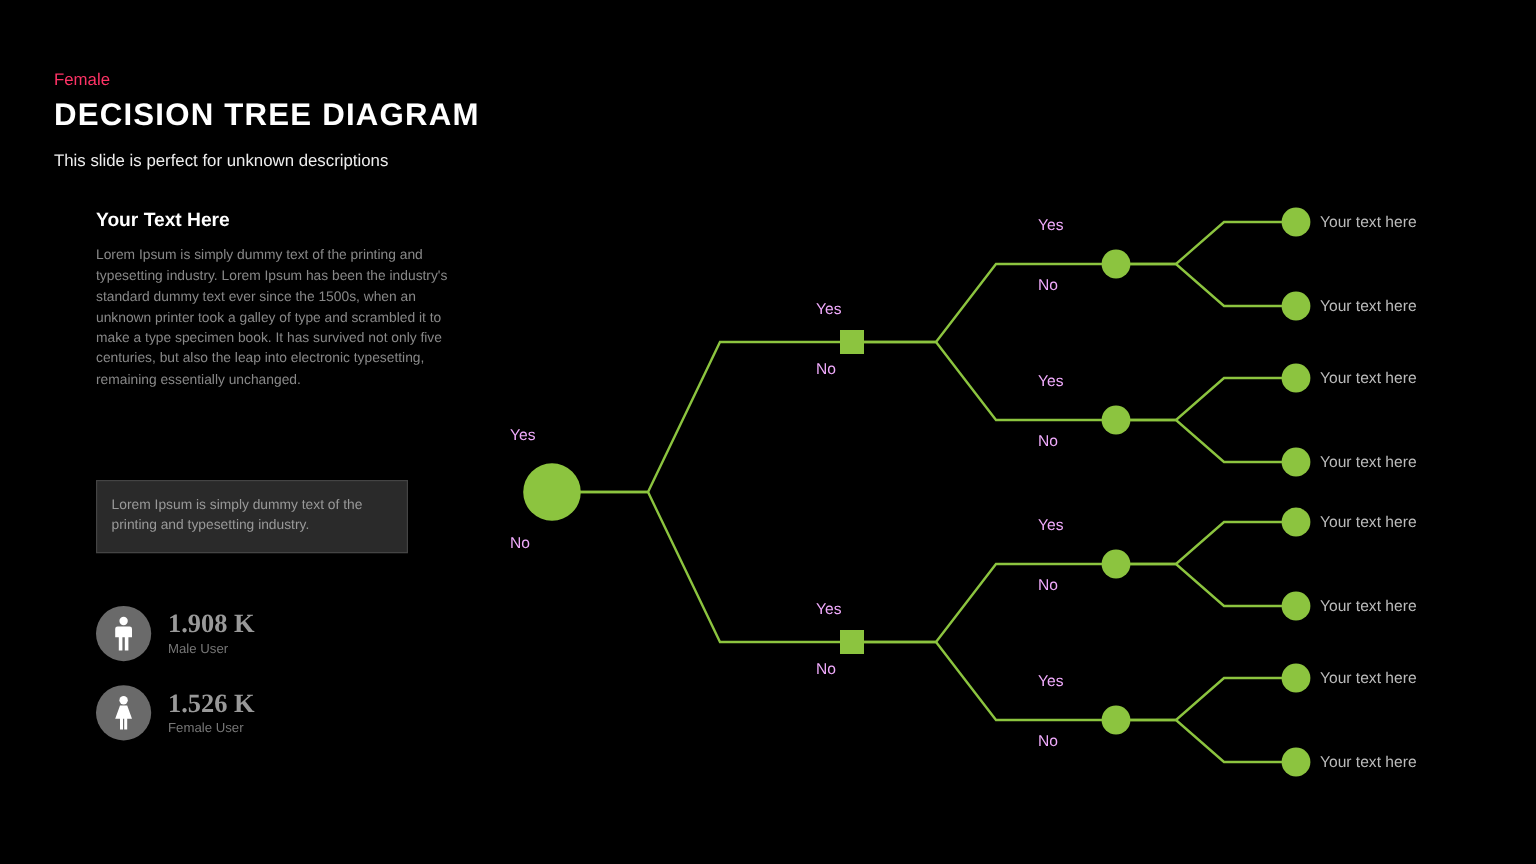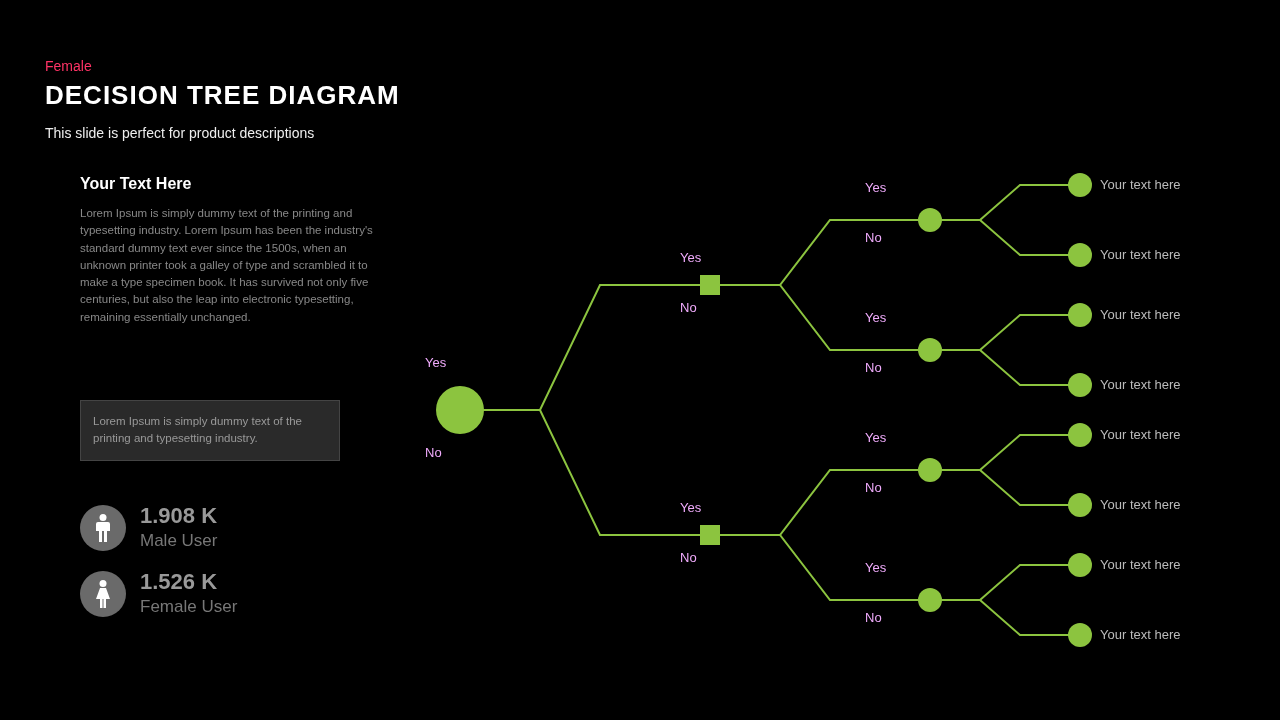--- a/index.html
+++ b/index.html
@@ -81,23 +81,24 @@
     display: flex;
     align-items: center;
     justify-content: center;
     margin-right: 14px;
   }
   .stat-value {
     font-size: 22px;
     font-weight: bold;
     color: #999;
     line-height: 1;
+    font-family: Liberation Serif, serif;
   }
   .stat-label {
-    font-size: 17px;
+    font-size: 11px;
     color: #777;
     margin-top: 4px;
   }
   .tree {
     position: absolute;
     left: 400px;
     top: 155px;
     width: 860px;
     height: 540px;
   }
@@ -107,21 +108,21 @@
     font-size: 13px;
     color: #f0abfc;
     white-space: nowrap;
   }
 </style>
 </head>
 <body>
 
 <div class="category">Female</div>
 <div class="title">DECISION TREE DIAGRAM</div>
-<div class="subtitle">This slide is perfect for product descriptions</div>
+<div class="subtitle">This slide is perfect for unknown descriptions</div>
 
 <div class="text-block">
   <h3>Your Text Here</h3>
   <p>Lorem Ipsum is simply dummy text of the printing and typesetting industry. Lorem Ipsum has been the industry's standard dummy text ever since the 1500s, when an unknown printer took a galley of type and scrambled it to make a type specimen book. It has survived not only five centuries, but also the leap into electronic typesetting, remaining essentially unchanged.</p>
 </div>
 
 <div class="callout">Lorem Ipsum is simply dummy text of the printing and typesetting industry.</div>
 
 <div class="stats">
   <div class="stat">

